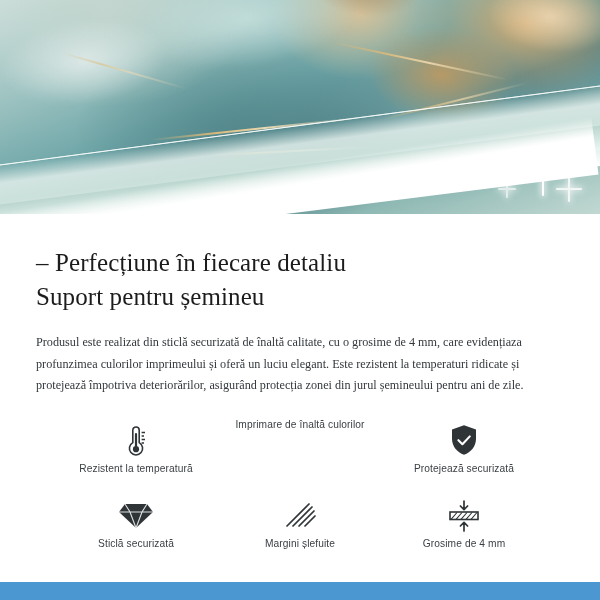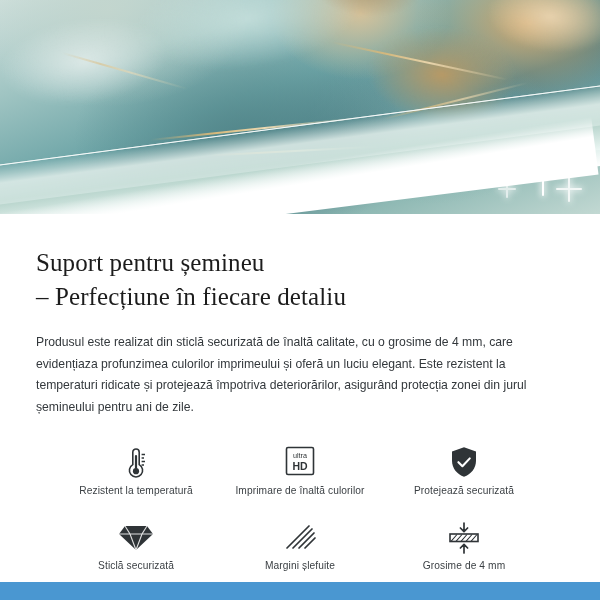--- a/index.html
+++ b/index.html
@@ -137,20 +137,21 @@
     color: #1c1c1c;
     letter-spacing: .1px;
   }
   h1.title .line { display: block; }
   p.body {
     margin: 19px 0 0 0;
     font-size: 12.2px;
     line-height: 1.78;
     color: #33383c;
     max-width: 540px;
+    font-family: Liberation Serif, serif;
   }
 
   
   .features {
     margin: 22px 0 0 0;
     padding: 0 18px;
     display: grid;
     grid-template-columns: repeat(3, 1fr);
     row-gap: 20px;
   }
@@ -200,47 +201,40 @@
     <div class="glass-edge-2"></div>
     <div class="hero-white-wedge"></div>
     <div class="hero-white-bottom"></div>
     <div class="sparkle sp1"></div>
     <div class="sparkle sp2"></div>
     <div class="sparkle sp3"></div>
   </div>
 
   <div class="content">
     <h1 class="title">
+      <span class="line">– Perfecțiune în fiecare detaliu</span>
       <span class="line">Suport pentru șemineu</span>
-      <span class="line">– Perfecțiune în fiecare detaliu</span>
     </h1>
     <p class="body">Produsul este realizat din sticlă securizată de înaltă calitate, cu o grosime de 4 mm, care evidențiaza profunzimea culorilor imprimeului și oferă un luciu elegant. Este rezistent la temperaturi ridicate și protejează împotriva deteriorărilor, asigurând protecția zonei din jurul șemineului pentru ani de zile.</p>
 
     <div class="features">
 
       <div class="feature">
         <div class="ic">
           <svg width="30" height="40" viewBox="0 0 30 40" fill="none" stroke="#2f3437" stroke-width="1.6">
             <path d="M15 6a3.2 3.2 0 0 1 3.2 3.2v12.4a6.6 6.6 0 1 1-6.4 0V9.2A3.2 3.2 0 0 1 15 6z"></path>
             <circle cx="15" cy="28.2" r="3.1" fill="#2f3437" stroke="none"></circle>
             <rect x="13.9" y="12" width="2.2" height="14" rx="1.1" fill="#2f3437" stroke="none"></rect>
             <path d="M20.6 11.5h3.4M20.6 15h2.4M20.6 18.5h3.4M20.6 22h2.4"></path>
           </svg>
         </div>
         <div class="cap">Rezistent la temperatură</div>
       </div>
 
       <div class="feature">
-        <div class="ic">
-          <svg width="40" height="38" viewBox="0 0 40 38">
-            <rect x="6.5" y="3.5" width="27" height="27" rx="1.5" fill="none" stroke="#2f3437" stroke-width="1.6"></rect>
-            <text x="20" y="14" text-anchor="middle" font-family="Liberation Sans, sans-serif" font-size="7.2" fill="#2f3437">ultra</text>
-            <text x="20" y="25.5" text-anchor="middle" font-family="Liberation Sans, sans-serif" font-size="10.5" font-weight="bold" fill="#2f3437">HD</text>
-          </svg>
-        </div>
         <div class="cap">Imprimare de înaltă culorilor</div>
       </div>
 
       <div class="feature">
         <div class="ic">
           <svg width="36" height="40" viewBox="0 0 36 40">
             <path d="M18 4.2l12 4.3v9.2c0 7.6-5 13.4-12 16.1-7-2.7-12-8.5-12-16.1V8.5L18 4.2z" fill="#2f3437"></path>
             <path d="M12.4 19.2l4 4 7.4-7.8" fill="none" stroke="#ffffff" stroke-width="2.1" stroke-linecap="round" stroke-linejoin="round"></path>
           </svg>
         </div>

